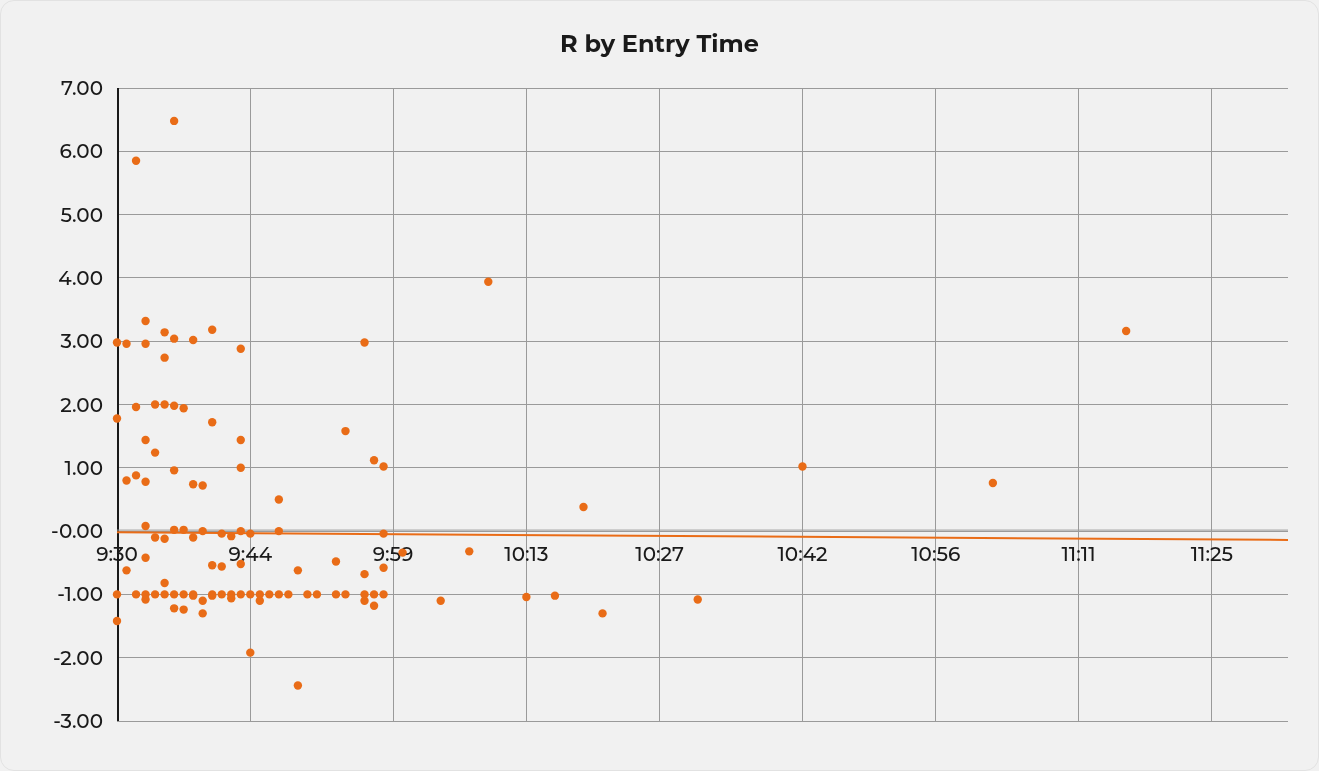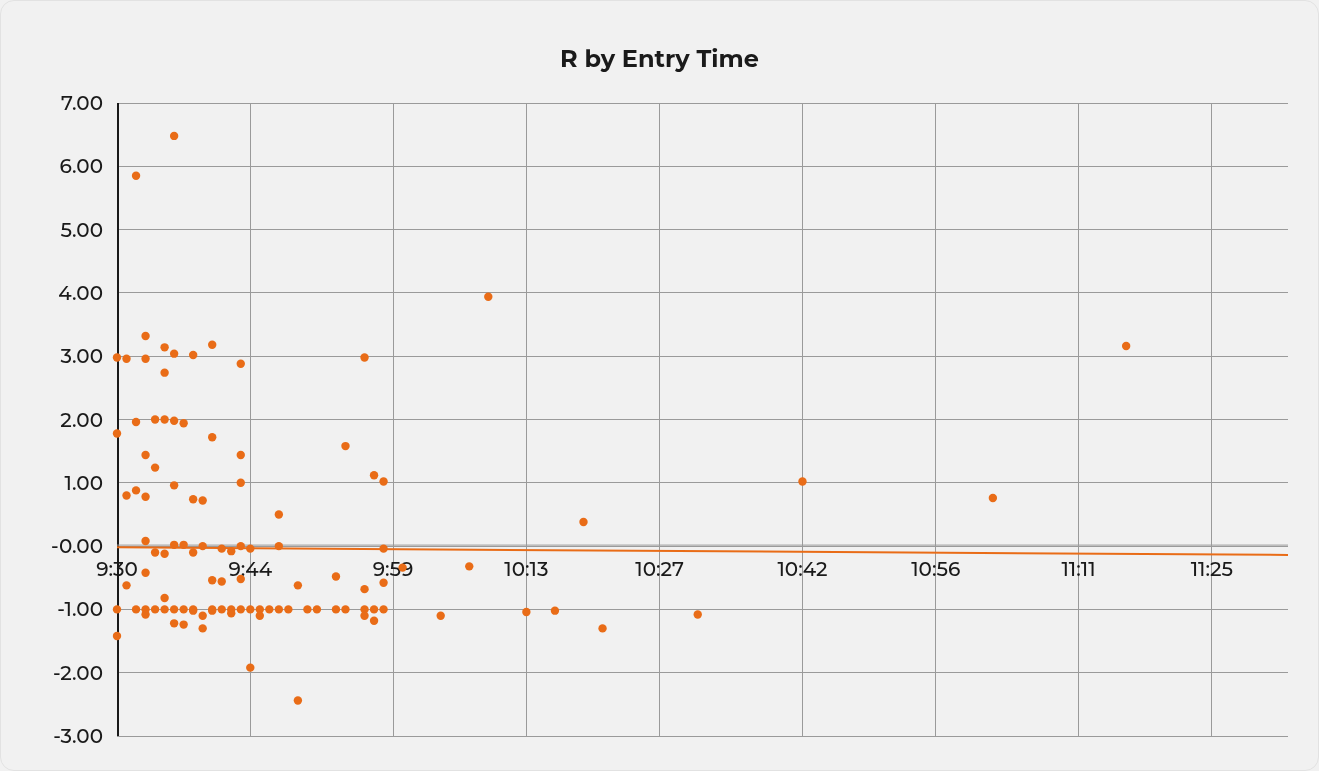--- a/index.html
+++ b/index.html
@@ -18,21 +18,21 @@
     border: 1px solid #e2e2e2;
     border-radius: 14px;
     background: #f1f1f1;
     padding: 28px 20px 20px 20px;
     position: relative;
   }
   .title {
     text-align: center;
     font-weight: 700;
     font-size: 24px;
-    margin: 15px 0 12px 0;
+    margin: 0 0 12px 0;
   }
   .plot-wrap {
     position: relative;
     width: 100%;
     height: calc(100% - 50px);
   }
   svg { display: block; }
   .grid line {
     stroke: #9a9a9a;
     stroke-width: 1;

